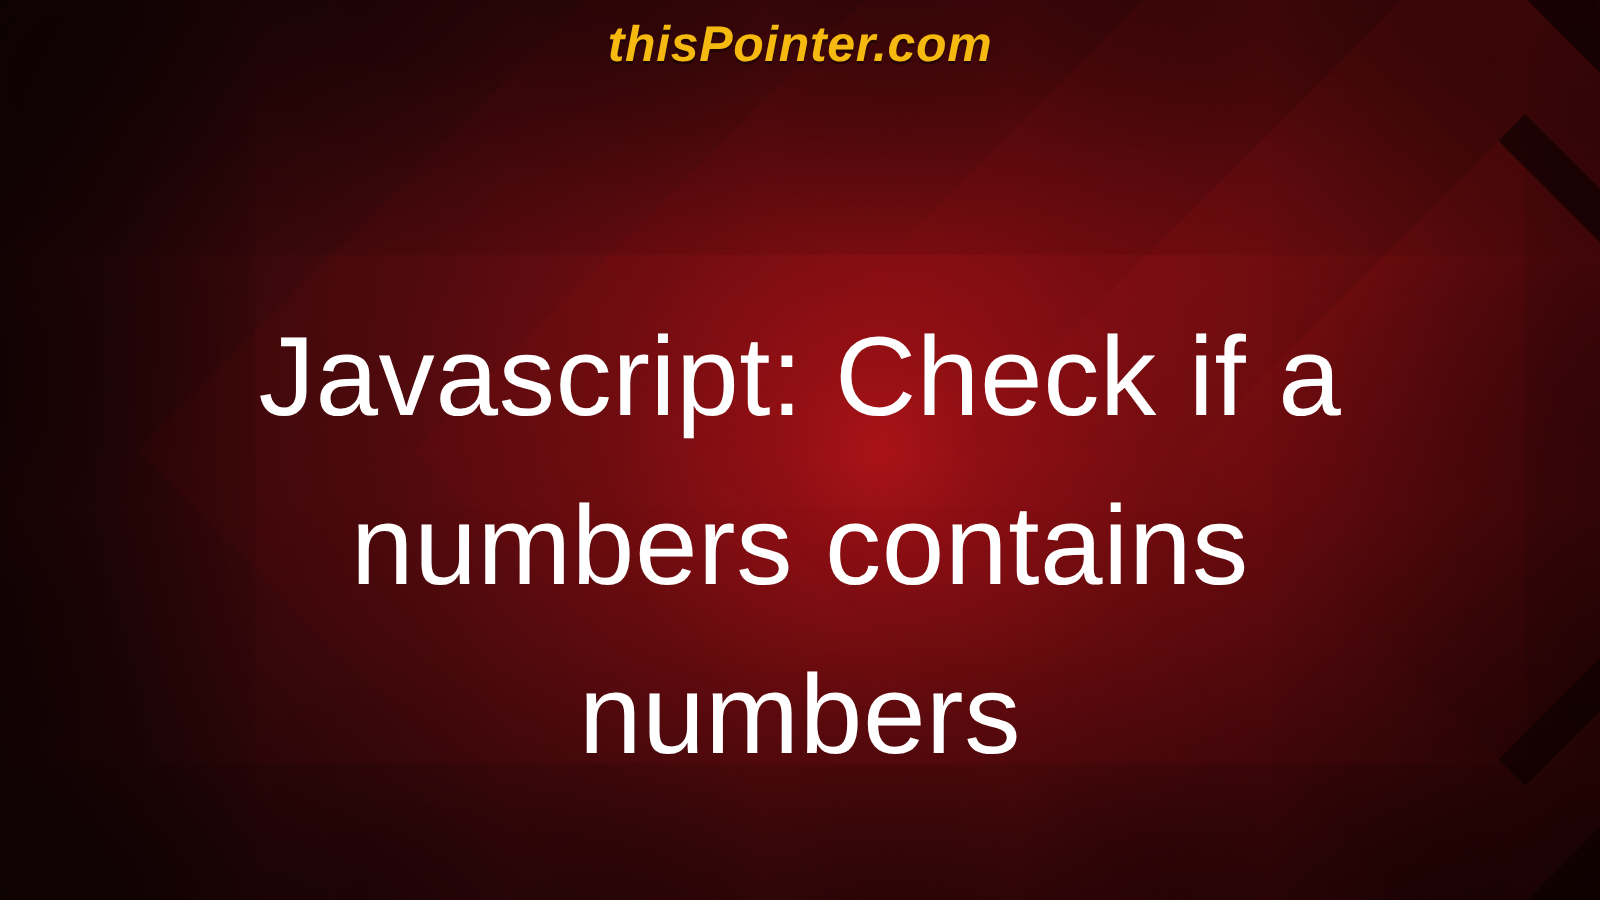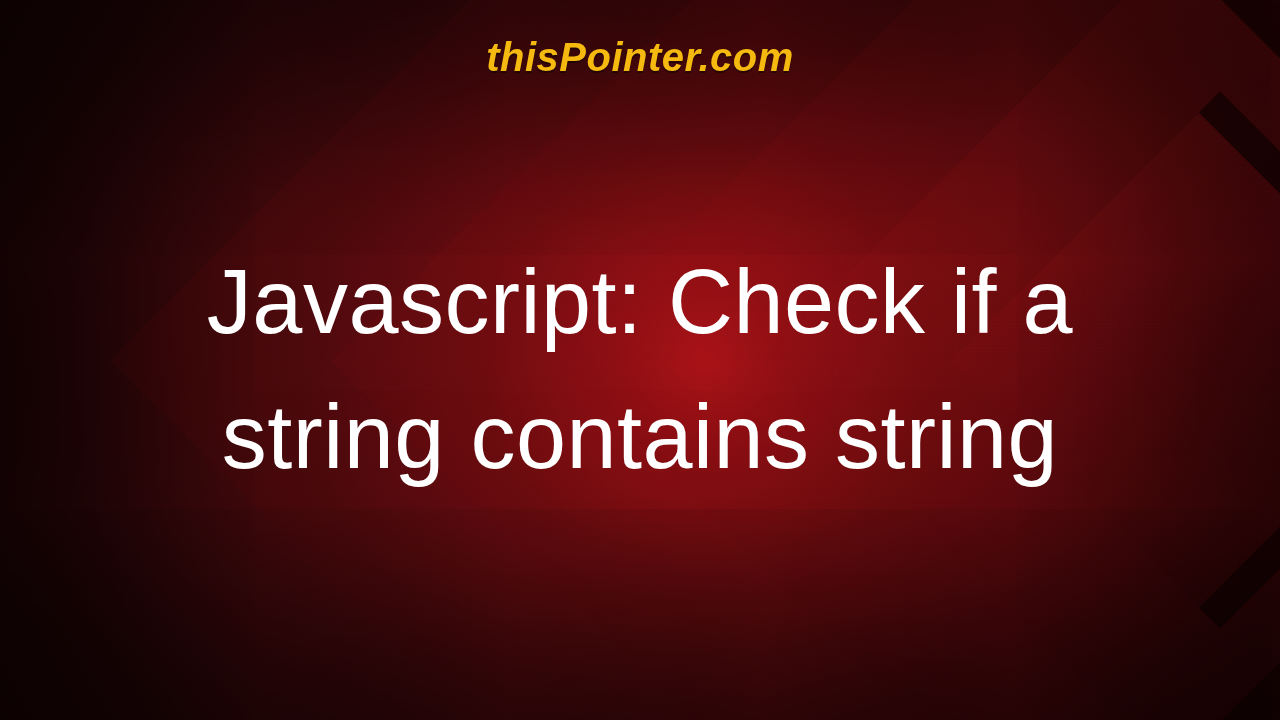--- a/index.html
+++ b/index.html
@@ -78,21 +78,20 @@
     top: 14px;
     left: 0; right: 0;
     text-align: center;
     font-weight: 900;
     font-style: italic;
     font-size: 40px;
     letter-spacing: 0.5px;
     color: #f5b90f;
     text-shadow: 0 2px 0 rgba(0,0,0,0.4);
     font-family: "Segoe UI Black","Arial Black","Segoe UI",sans-serif;
-    margin-top: 21px;
   }
   .title {
     position: absolute;
     top: 235px;
     left: 0; right: 0;
     padding: 0 120px;
     text-align: center;
     color: #ffffff;
     font-weight: 300;
     font-size: 90px;
@@ -105,14 +104,14 @@
 
 <div class="canvas">
   <div class="chev c1"></div>
   <div class="chev c2"></div>
   <div class="chev c3"></div>
   <div class="chev c4"></div>
   <div class="chev c5"></div>
   <div class="vignette"></div>
 
   <div class="logo">thisPointer.com</div>
-  <div class="title">Javascript: Check if a string contains string</div>
+  <div class="title">Javascript: Check if a numbers contains numbers</div>
 </div>
 
 </body></html>

